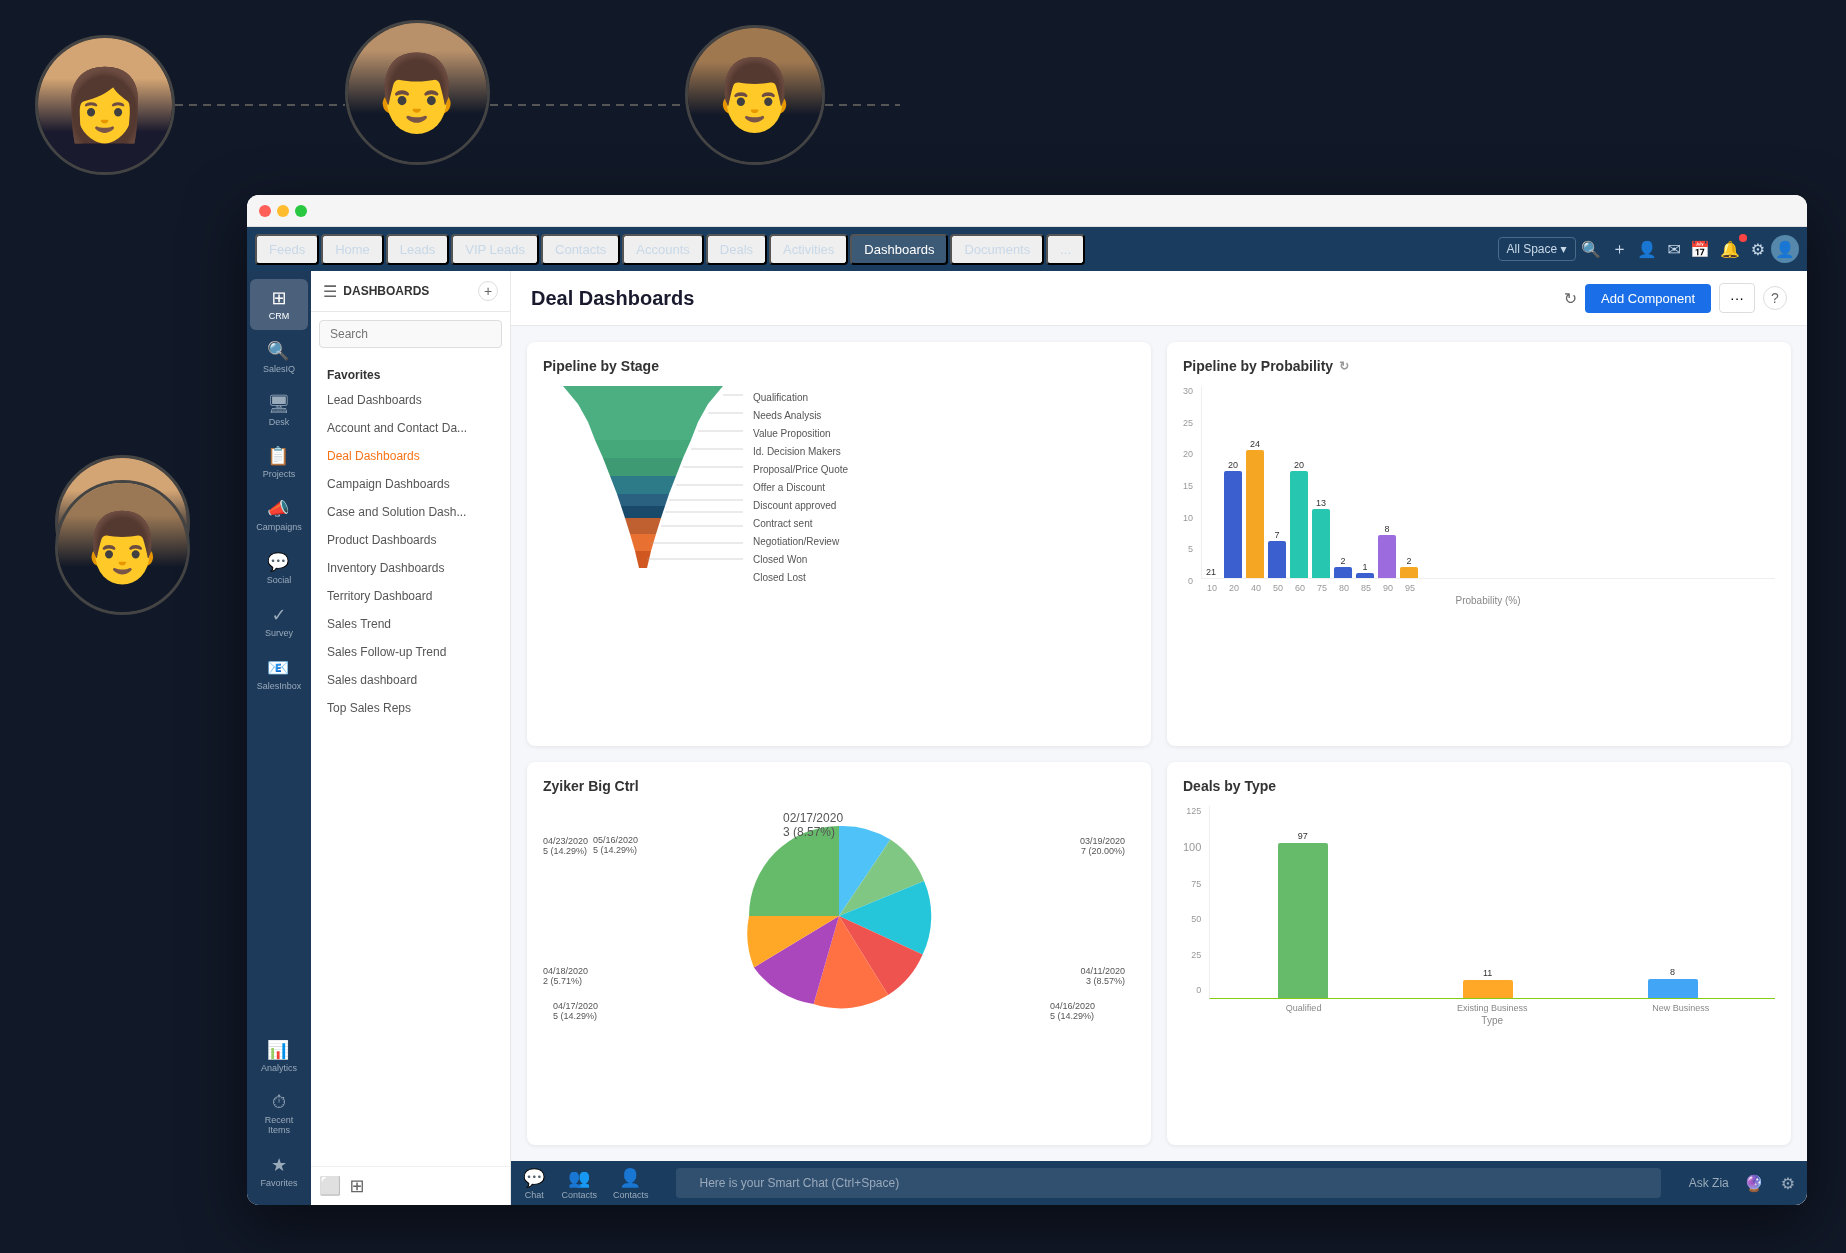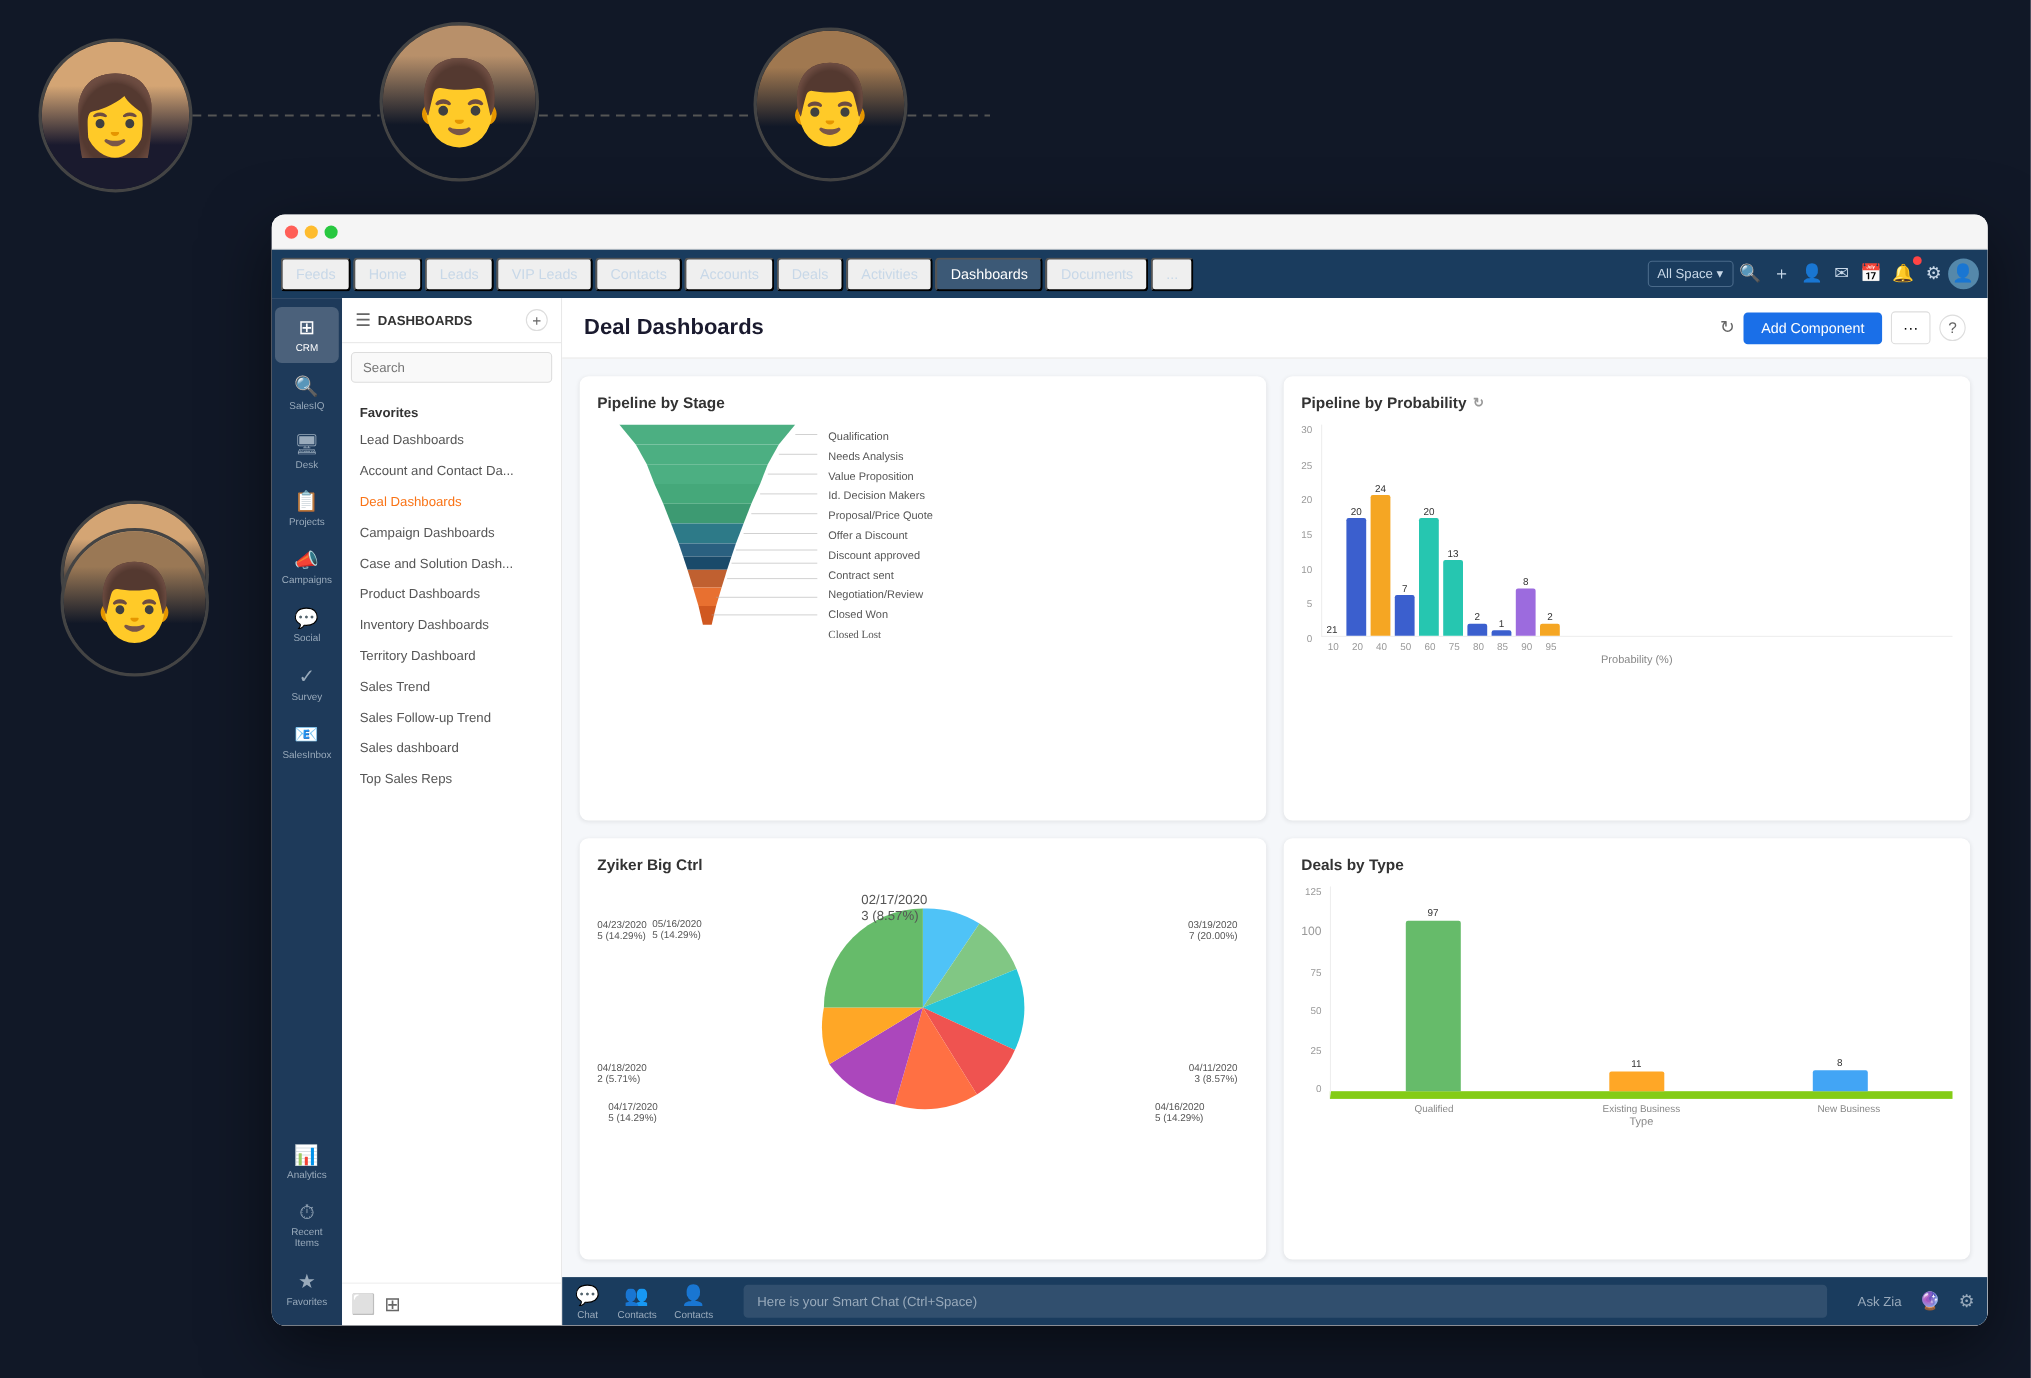--- a/index.html
+++ b/index.html
@@ -57,21 +57,21 @@
     .btn-help { background: none; border: none; color: #666; cursor: pointer; font-size: 14px; border: 1px solid #ddd; border-radius: 50%; width: 24px; height: 24px; }
 
     
     .charts-grid { flex: 1; overflow-y: auto; padding: 16px; display: grid; grid-template-columns: 1fr 1fr; gap: 16px; }
     .chart-card { background: #fff; border-radius: 8px; padding: 16px; box-shadow: 0 1px 4px rgba(0,0,0,0.08); }
     .chart-title { font-size: 14px; font-weight: 600; color: #333; margin-bottom: 12px; display: flex; align-items: center; gap: 6px; }
     .chart-refresh-icon { color: #999; font-size: 12px; cursor: pointer; }
 
     
     .bottom-bar { background: #1a3c5e; height: 44px; display: flex; align-items: center; padding: 0 12px; gap: 16px; flex-shrink: 0; }
-    .smart-chat { flex: 1; background: rgba(255,255,255,0.1); border-radius: 4px; padding: 8px 12px; color: #9ab; font-size: 12px; margin: 0 12px; }
+    .smart-chat { flex: 1; background: rgba(255,255,255,0.1); border-radius: 4px; padding: 8px 23px; color: #9ab; font-size: 12px; margin: 0 12px; }
     .ask-zia { color: #9ab; font-size: 12px; }
   </style>
 </head>
 <body>
 
 <div style="position:absolute;top:0;left:0;width:100%;height:100%;background:#111827;"></div>
 
 <div style="position:absolute;top:35px;left:35px;width:140px;height:140px;border-radius:50%;background:linear-gradient(135deg,#c9a882,#8a6040);border:3px solid #444;overflow:hidden;">
   <div style="width:100%;height:100%;background:linear-gradient(180deg,#d4a574 30%,#1a1a2e 70%);display:flex;align-items:center;justify-content:center;color:#fff;font-size:70px;">👩</div>
 </div>
@@ -252,21 +252,21 @@
               <div style="height:18px;display:flex;align-items:center;">Qualification</div>
               <div style="height:18px;display:flex;align-items:center;">Needs Analysis</div>
               <div style="height:18px;display:flex;align-items:center;">Value Proposition</div>
               <div style="height:18px;display:flex;align-items:center;">Id. Decision Makers</div>
               <div style="height:18px;display:flex;align-items:center;">Proposal/Price Quote</div>
               <div style="height:18px;display:flex;align-items:center;">Offer a Discount</div>
               <div style="height:18px;display:flex;align-items:center;">Discount approved</div>
               <div style="height:18px;display:flex;align-items:center;">Contract sent</div>
               <div style="height:18px;display:flex;align-items:center;">Negotiation/Review</div>
               <div style="height:18px;display:flex;align-items:center;">Closed Won</div>
-              <div style="height:18px;display:flex;align-items:center;font-family:Liberation Serif, serif;">Closed Lost</div>
+              <div style="height:18px;display:flex;align-items:center;">Closed Lost</div>
             </div>
           </div>
         </div>
 
         <div class="chart-card">
           <div class="chart-title">
             <span>Pipeline by Probability</span>
             <span class="chart-refresh-icon">↻</span>
           </div>
           <div style="display:flex;gap:4px;height:220px;">
@@ -389,21 +389,21 @@
 
             <div style="display:flex;flex-direction:column;justify-content:space-between;align-items:flex-end;padding-right:4px;padding-bottom:30px;">
               <span style="font-size:9px;color:#999;">125</span>
               <span style="font-size:11px;color:#999;">100</span>
               <span style="font-size:9px;color:#999;">75</span>
               <span style="font-size:9px;color:#999;">50</span>
               <span style="font-size:9px;color:#999;">25</span>
               <span style="font-size:9px;color:#999;">0</span>
             </div>
             <div style="flex:1;display:flex;flex-direction:column;">
-              <div style="flex:1;display:flex;align-items:flex-end;gap:20px;border-bottom:7px solid #84cc16;border-left:1px solid #eee;padding:0 20px 0 10px;">
+              <div style="flex:1;display:flex;align-items:flex-end;gap:20px;border-bottom:1px solid #84cc16;border-left:1px solid #eee;padding:0 20px 0 10px;">
 
                 <div style="display:flex;flex-direction:column;align-items:center;gap:2px;flex:1;">
                   <span style="font-size:9px;color:#333;">97</span>
                   <div style="width:50px;height:155px;background:#66bb6a;border-radius:2px 2px 0 0;"></div>
                 </div>
 
                 <div style="display:flex;flex-direction:column;align-items:center;gap:2px;flex:1;">
                   <span style="font-size:9px;color:#333;">11</span>
                   <div style="width:50px;height:18px;background:#ffa726;border-radius:2px 2px 0 0;"></div>
                 </div>

